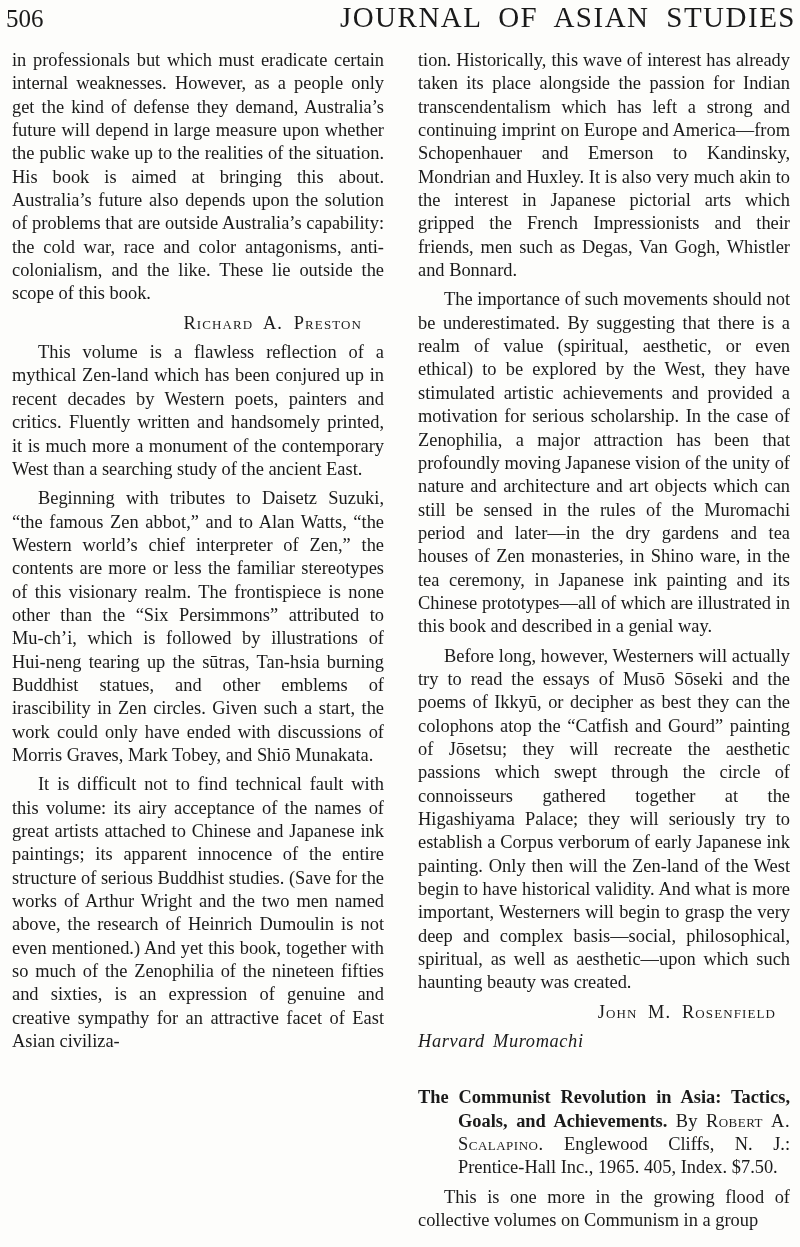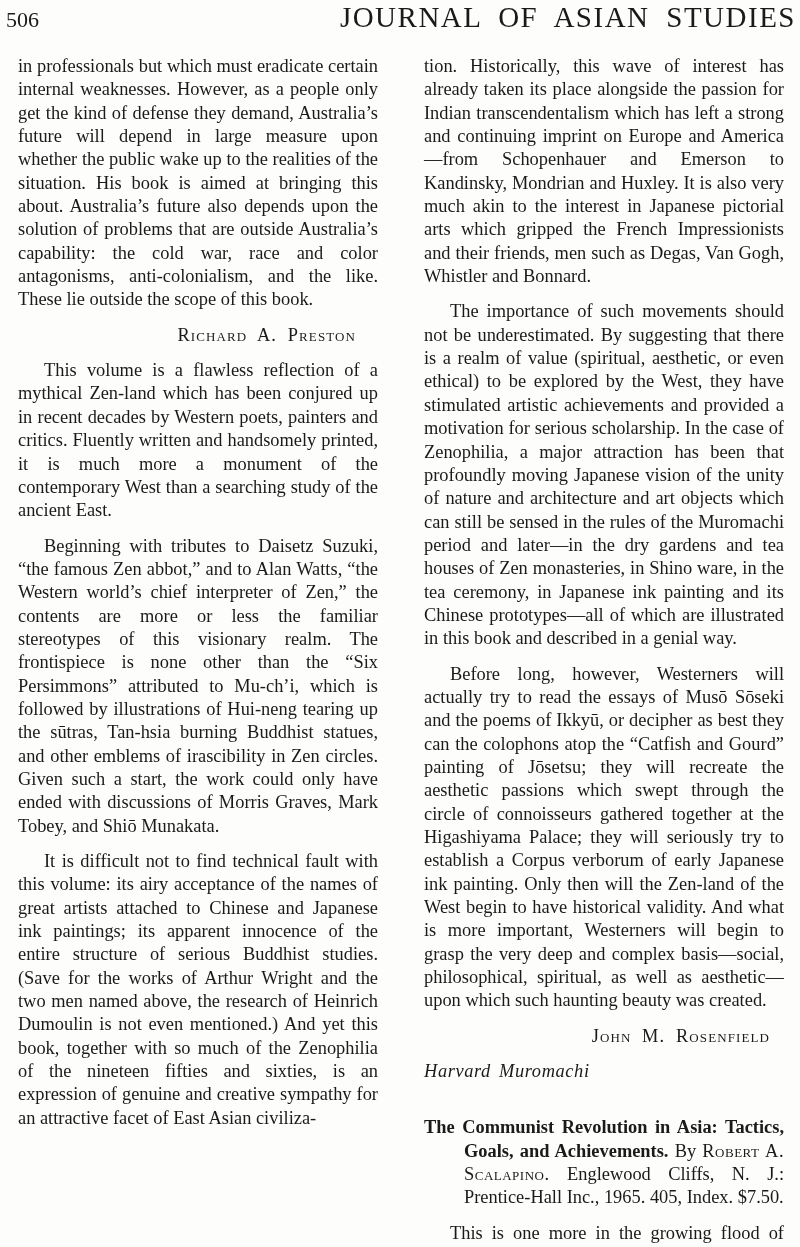--- a/index.html
+++ b/index.html
@@ -20,41 +20,41 @@
     height: 1247px;
     padding: 4px 4px 0 6px;
   }
   .running-head {
     display: flex;
     justify-content: space-between;
     align-items: baseline;
     height: 28px;
   }
   .pagenum {
-    font-size: 22px;
+    font-size: 25px;
     line-height: 26px;
   }
   .jtitle {
     font-size: 29px;
     line-height: 26px;
     letter-spacing: 1.5px;
     word-spacing: 8px;
   }
   .cols {
     display: flex;
     gap: 22px;
     margin-top: 11px;
   }
   .col {
     width: 385px;
     font-size: 18.4px;
     line-height: 23.35px;
     text-align: justify;
   }
-  .col p { margin: 12px; }
+  .col p { margin: 6px; }
   .ind { text-indent: 26px; }
   .sig {
     text-align: right;
     font-variant: small-caps;
     letter-spacing: 1.1px;
     word-spacing: 5px;
   }
   .sig-l { padding-right: 22px; }
   .sig-r { padding-right: 14px; }
   .aff {

